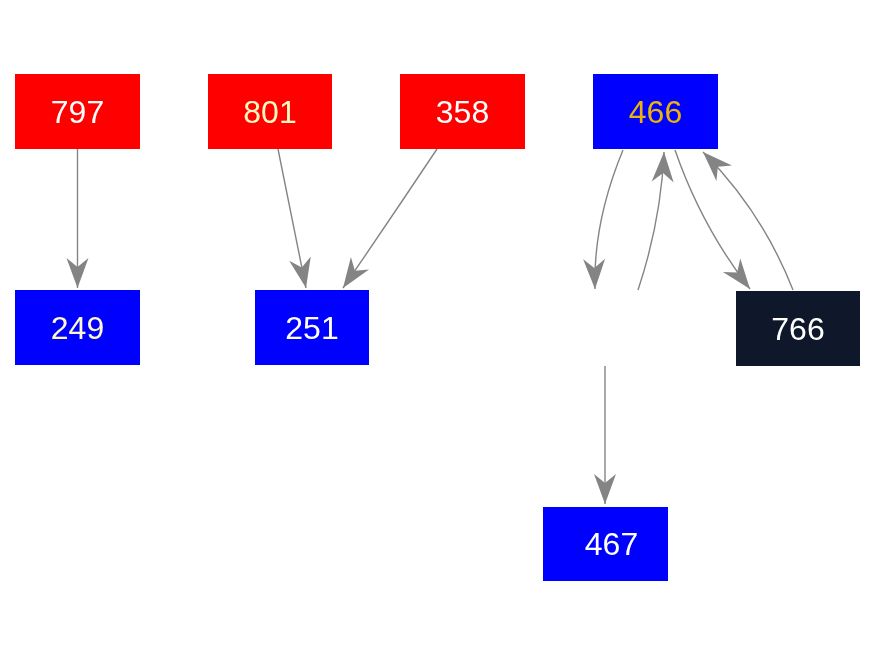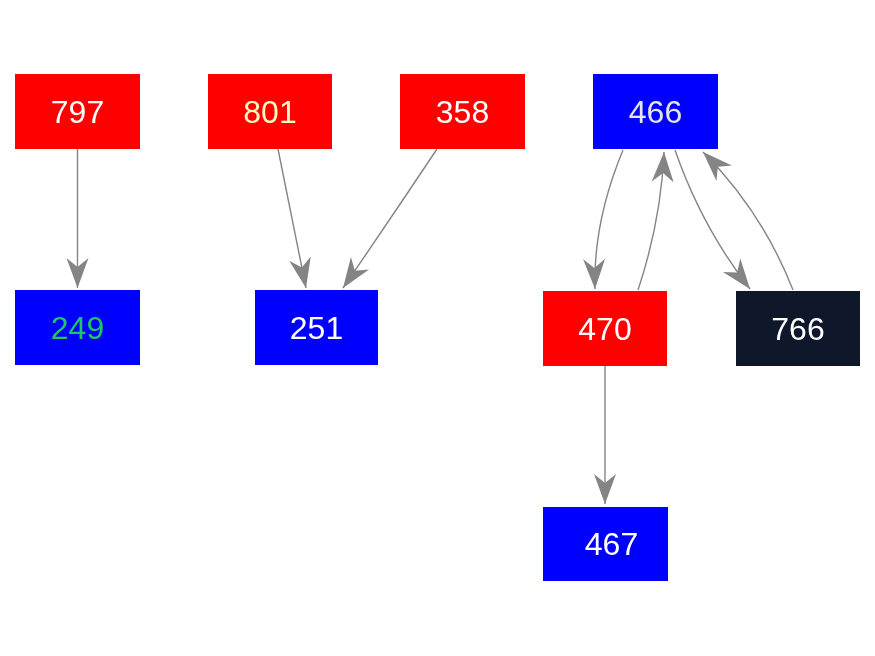--- a/index.html
+++ b/index.html
@@ -69,30 +69,27 @@
 <div class="graph-node" style="left: 15px; top: 74px; width: 125px; height: 75px; background: rgb(255, 0, 0); text-align: center;">
       <span class="node-label" style="color: rgb(255, 255, 255);">797</span>
     </div>
     <div class="graph-node" style="left: 208px; top: 74px; width: 124px; height: 75px; background: rgb(255, 0, 0);">
       <span class="node-label" style="color: #fef9c3;">801</span>
     </div>
     <div class="graph-node" style="left: 400px; top: 74px; width: 125px; height: 75px; background: rgb(255, 0, 0);">
       <span class="node-label" style="color: rgb(255, 255, 255);">358</span>
     </div>
     <div class="graph-node" style="left: 593px; top: 74px; width: 125px; height: 75px; background: rgb(0, 0, 255);">
-      <span class="node-label" style="color: #e5e5e5; text-align: right;">466</span>
+      <span class="node-label" style="color: #eab308; text-align: right;">466</span>
     </div>
     <div class="graph-node" style="left: 15px; top: 290px; width: 125px; height: 75px; background: rgb(0, 0, 255);">
-      <span class="node-label" style="color: #22c55e;">249</span>
+      <span class="node-label" style="color: #fef9c3;">249</span>
     </div>
-    <div class="graph-node" style="left: 255px; top: 290px; width: 123px; height: 75px; background: rgb(0, 0, 255);">
+    <div class="graph-node" style="left: 255px; top: 290px; width: 114px; height: 75px; background: rgb(0, 0, 255);">
       <span class="node-label" style="color: rgb(255, 255, 255);">251</span>
-    </div>
-    <div class="graph-node" style="left: 543px; top: 291px; width: 124px; height: 75px; background: rgb(255, 0, 0);">
-      <span class="node-label" style="color: rgb(255, 255, 255);">470</span>
     </div>
     <div class="graph-node" style="left: 736px; top: 291px; width: 124px; height: 75px; background: #0f172a;">
       <span class="node-label" style="color: rgb(255, 255, 255);">766</span>
     </div>
     <div class="graph-node" style="left: 543px; top: 507px; width: 125px; height: 74px; background: rgb(0, 0, 255); padding-left: 12px;">
       <span class="node-label" style="color: rgb(255, 255, 255);">467</span>
     </div>
   </div>
 
 </body></html>

